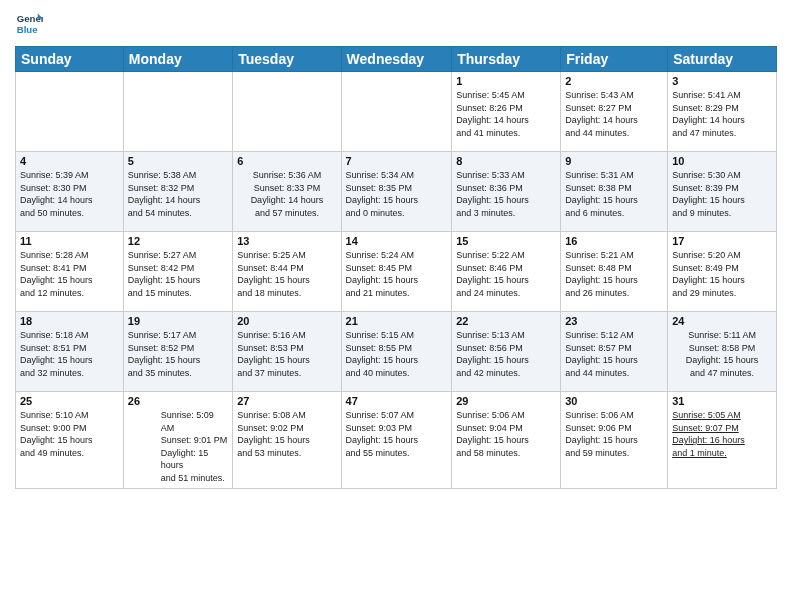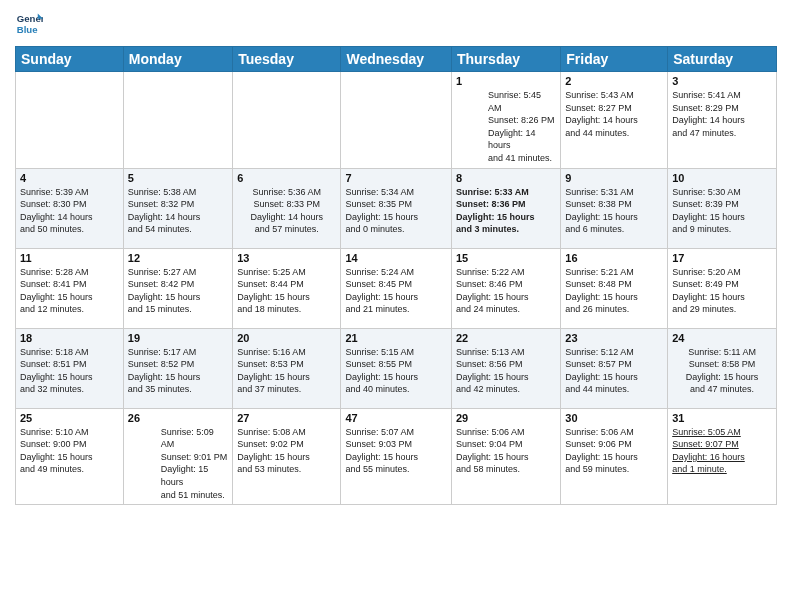--- a/index.html
+++ b/index.html
@@ -130,21 +130,21 @@
         </tr>
     </thead>
     <tbody id="calendar-body">
     <tr>
           <td class="empty-cell"></td>
           <td class="empty-cell"></td>
           <td class="empty-cell"></td>
           <td class="empty-cell"></td>
           <td>
             <span class="day-num">1</span>
-            <div class="day-info" style="white-space: pre-line; margin-left: 32px;">Sunrise: 5:45 AM
+            <div class="day-info" style="white-space: pre-line;">Sunrise: 5:45 AM
 Sunset: 8:26 PM
 Daylight: 14 hours
 and 41 minutes.</div>
           </td>
           <td>
             <span class="day-num">2</span>
             <div class="day-info" style="white-space: pre-line;">Sunrise: 5:43 AM
 Sunset: 8:27 PM
 Daylight: 14 hours
 and 44 minutes.</div>
@@ -181,21 +181,21 @@
           </td>
           <td>
             <span class="day-num">7</span>
             <div class="day-info" style="white-space: pre-line;">Sunrise: 5:34 AM
 Sunset: 8:35 PM
 Daylight: 15 hours
 and 0 minutes.</div>
           </td>
           <td>
             <span class="day-num">8</span>
-            <div class="day-info" style="white-space: pre-line; font-weight: bold;">Sunrise: 5:33 AM
+            <div class="day-info" style="white-space: pre-line;">Sunrise: 5:33 AM
 Sunset: 8:36 PM
 Daylight: 15 hours
 and 3 minutes.</div>
           </td>
           <td>
             <span class="day-num">9</span>
             <div class="day-info" style="white-space: pre-line;">Sunrise: 5:31 AM
 Sunset: 8:38 PM
 Daylight: 15 hours
 and 6 minutes.</div>

